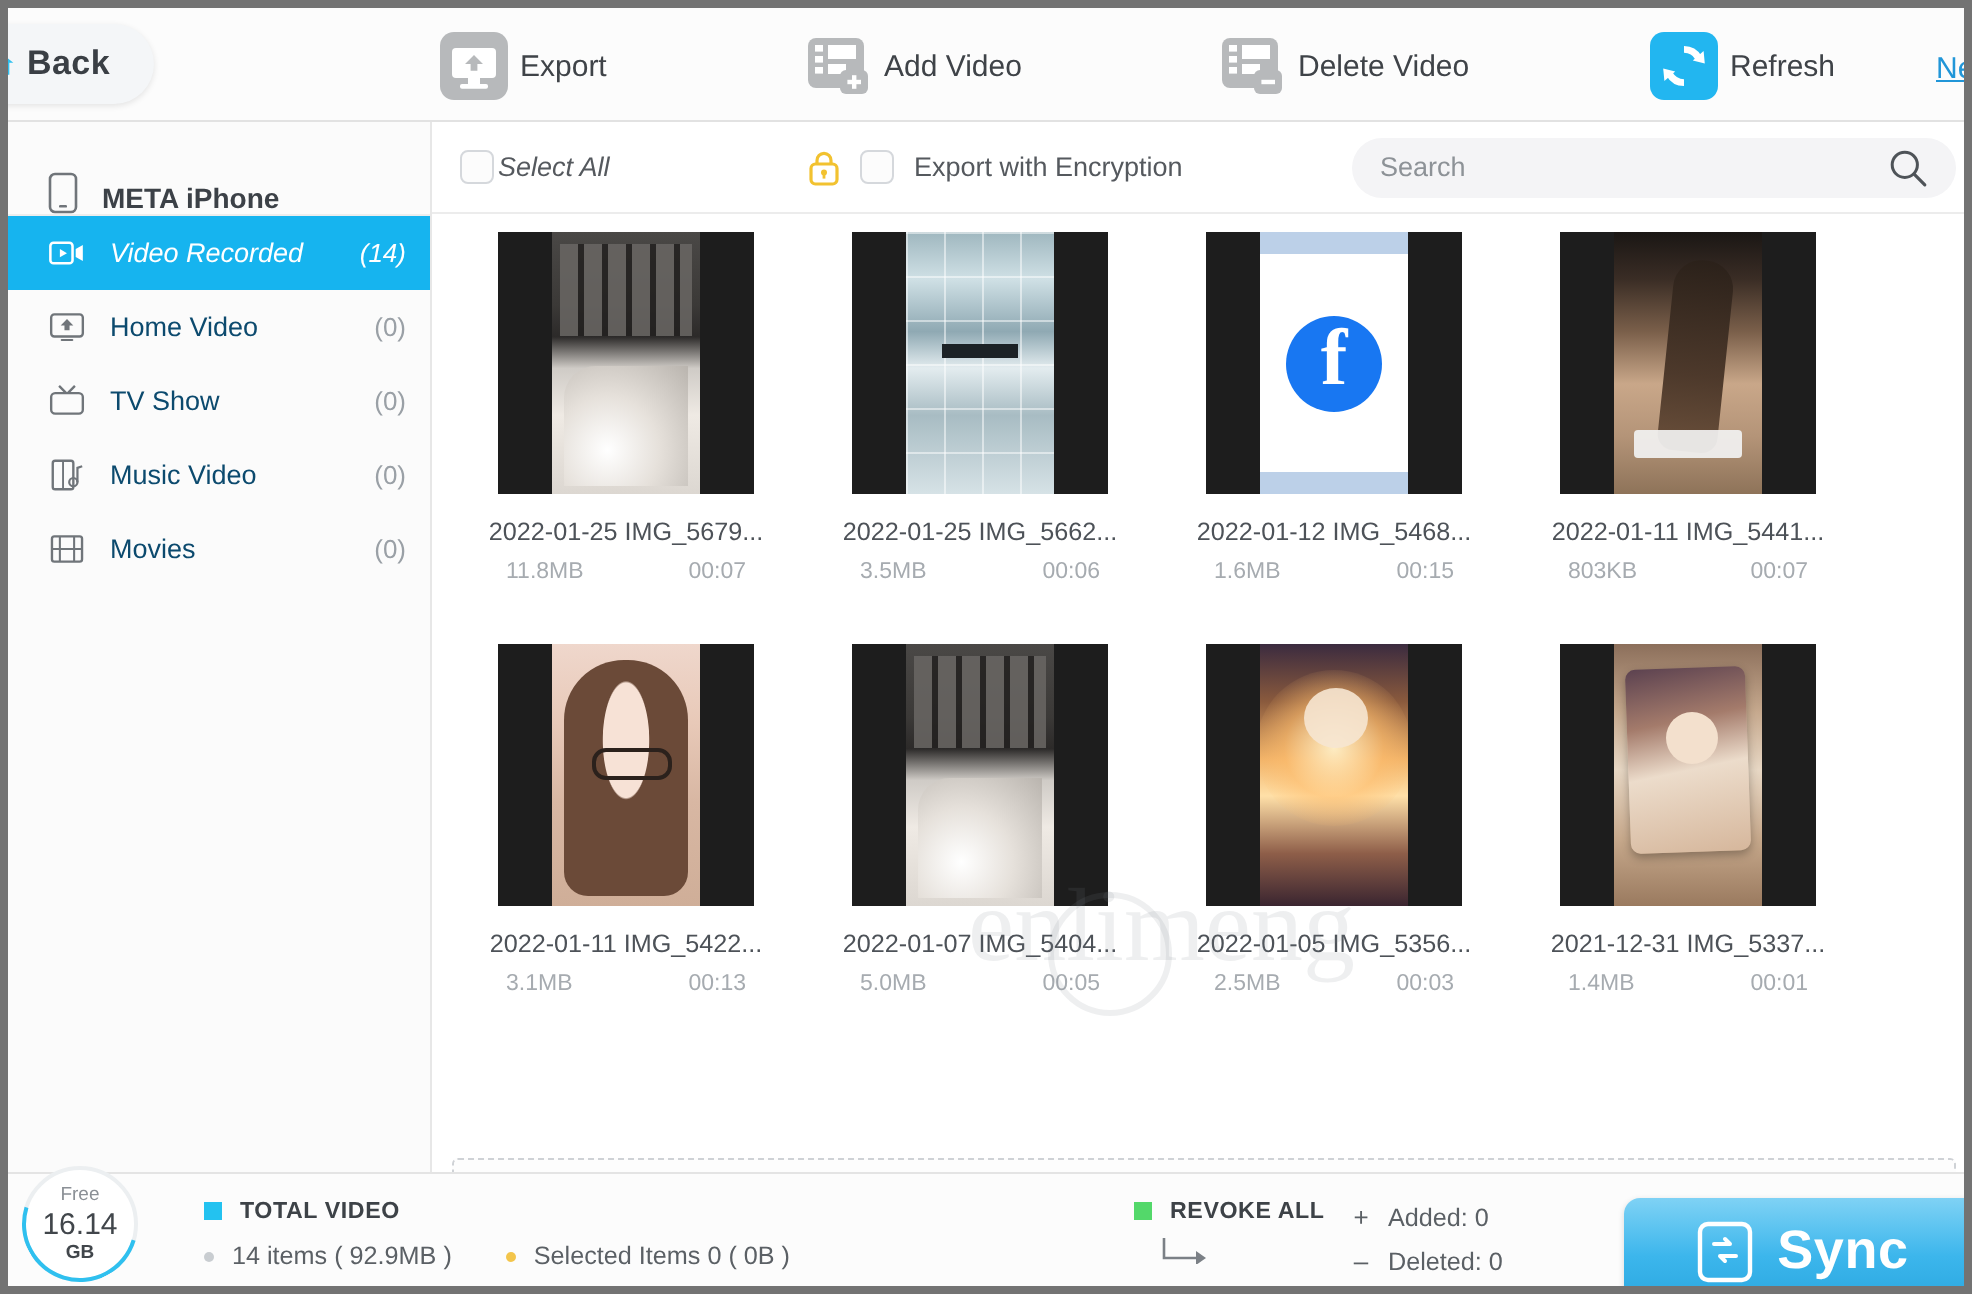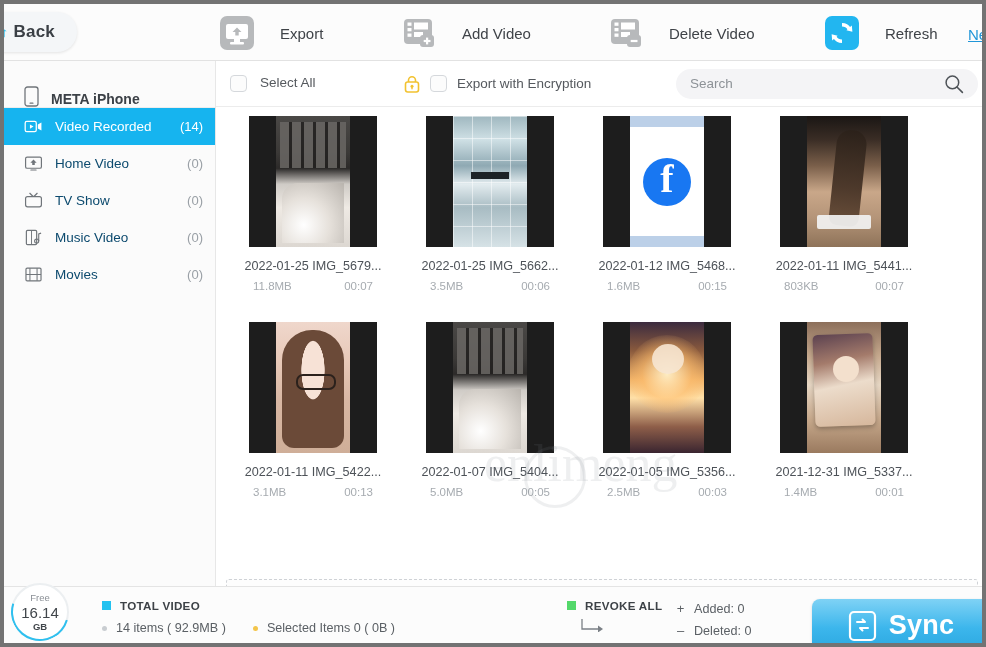--- a/index.html
+++ b/index.html
@@ -35,21 +35,21 @@
   }
   .back-label {
     font-size: 17px; font-weight: bold; color: #3a3f45;
     letter-spacing: .2px;
   }
   .home-ico { width: 16px; height: 16px; flex: none; }
 
   .tb-item {
     position: absolute; top: 9px;
     height: 40px;
-    display: flex; align-items: center; gap: 25px;
+    display: flex; align-items: center; gap: 5px;
     cursor: pointer;
   }
   .tb-item .lbl {
     font-size: 15px; color: #3f4348; white-space: nowrap;
   }
   .tb-ico { width: 36px; height: 36px; flex: none; display:block; }
 
   .new-link {
     position: absolute; right: 0; top: 22px;
     font-size: 15px; color: #2196d8;
@@ -82,21 +82,21 @@
     padding-left: 20px; padding-right: 12px;
     cursor: pointer;
     position: relative;
   }
   .nav-item .nico { width: 19px; height: 19px; flex: none; }
   .nav-item .nlbl {
     font-size: 13.5px; color: #0c4a6e;
     margin-left: 12px; flex: 1;
   }
   .nav-item .ncount { font-size: 13px; color: #9aa0a6; }
-  .nav-item.active { background: #16b4ef; }
+  .nav-item.active { background: #16b4ef; font-style: italic; }
   .nav-item.active .nlbl, .nav-item.active .ncount { color: #ffffff; }
 
   
   .main {
     position: absolute; left: 212px; top: 57px;
     width: 774px; height: 525px;
     background: #ffffff;
   }
   .main-bar {
     height: 46px;
@@ -106,21 +106,21 @@
   }
   .chk {
     width: 17px; height: 17px;
     border: 1px solid #d5d8dc;
     border-radius: 4px;
     background: #fcfcfc;
     flex: none; cursor: pointer;
   }
   .sel-all {
     position: absolute; left: 14px;
-    display: flex; align-items: flex-start; gap: 13px; cursor: pointer;
+    display: flex; align-items: center; gap: 2px; cursor: pointer; font-style: italic;
   }
   .sel-all .t { font-size: 13.5px; color: #55595e; }
   .enc {
     position: absolute; left: 188px;
     display: flex; align-items: center; gap: 10px; cursor: pointer;
   }
   .enc .t { font-size: 13.5px; color: #55595e; }
   .lock-ico { width: 16px; height: 18px; flex:none; }
 
   .search-wrap {

